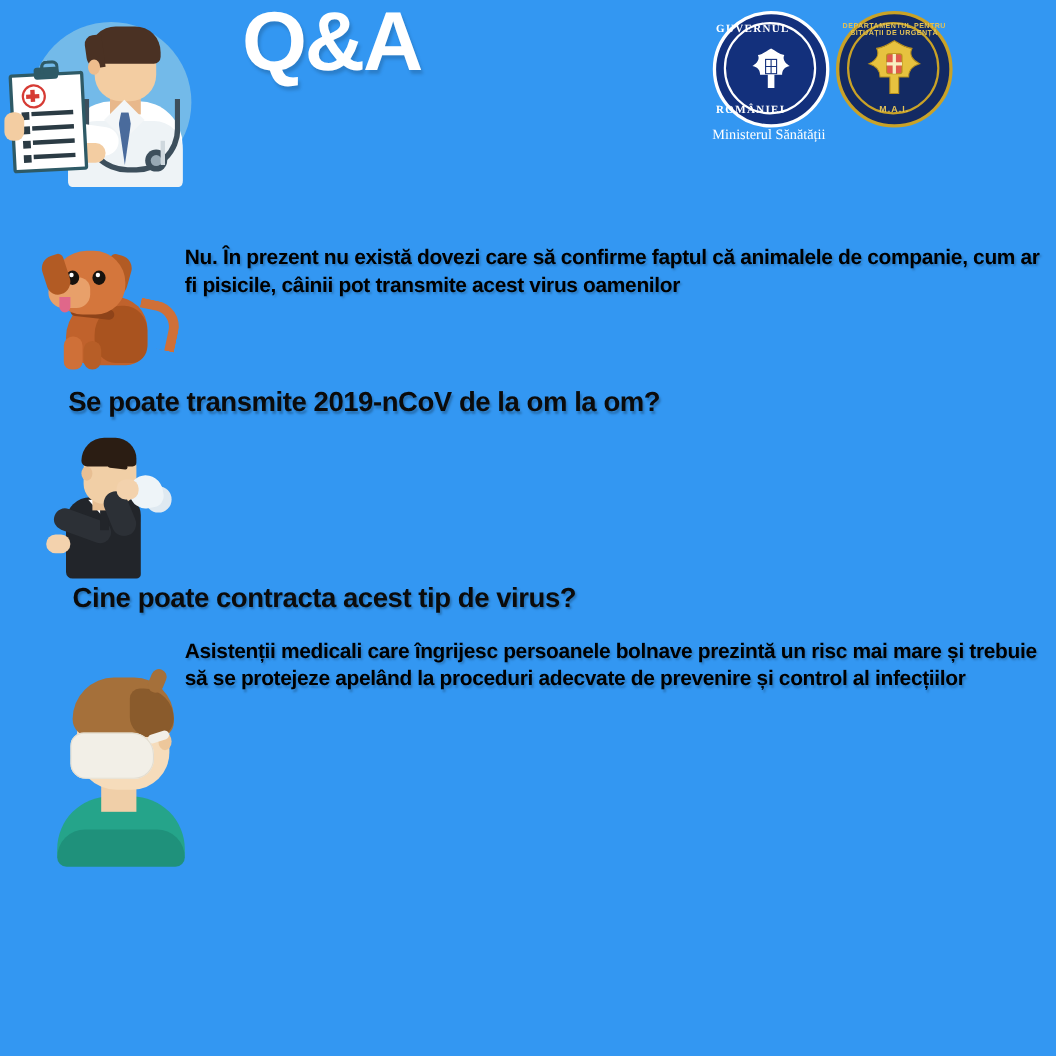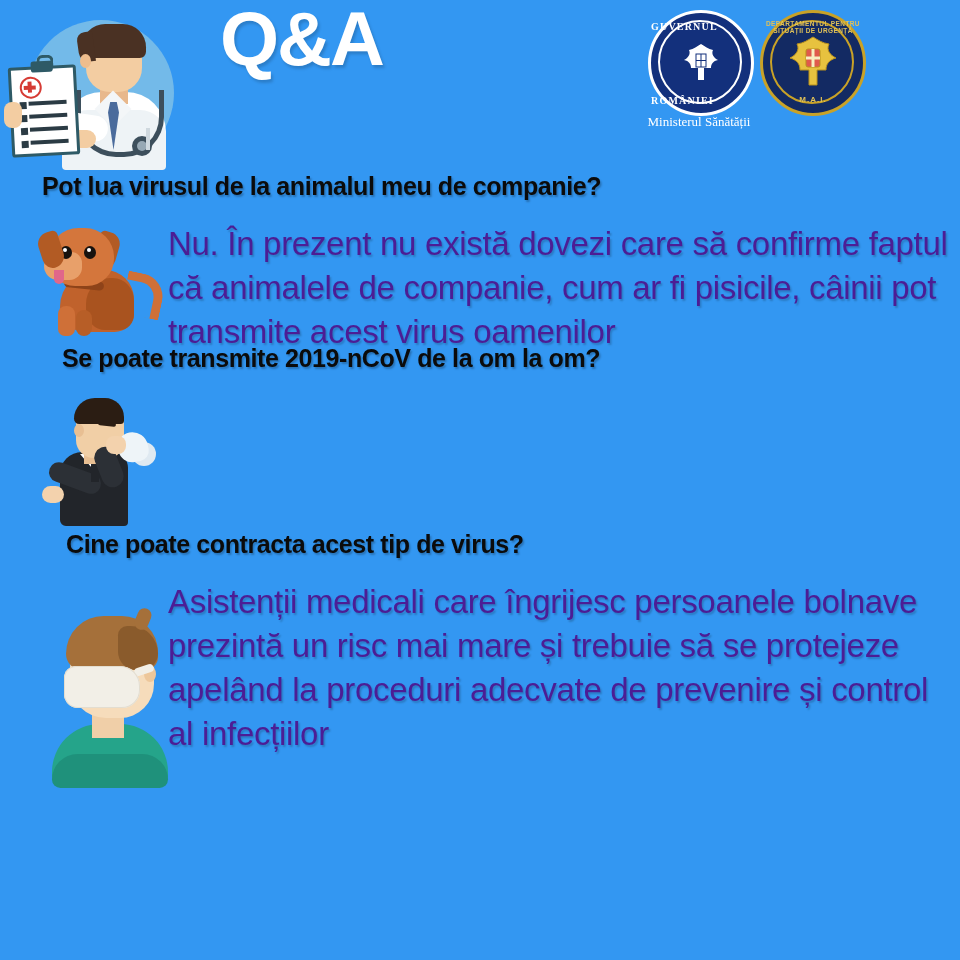--- a/index.html
+++ b/index.html
@@ -302,23 +302,23 @@
   .question {
     font-size: 25px;
     font-weight: 900;
     color: #0b0b0b;
     letter-spacing: -.4px;
     text-shadow: 1.5px 2px 2px rgba(0,0,0,.25);
     white-space: nowrap;
   }
 
   .answer {
-    font-size: 33px;
-    font-weight: 400;
-    color: #4c1d95;
+    font-size: 19px;
+    font-weight: 700;
+    color: #000000;
     line-height: 1.33;
     letter-spacing: -.3px;
     text-shadow: 1.5px 2px 2px rgba(0,0,0,.20);
   }
   .answer + .answer { margin-top: 30px; }
 
   
   .dog { position: absolute; left: 30px; top: 218px; width: 130px; height: 125px; }
   .dog-body {
     position: absolute; left: 30px; top: 52px;
@@ -591,23 +591,20 @@
         <svg style="position:absolute;left:24px;top:20px;width:52px;height:56px" viewBox="0 0 52 56">
           <path d="M26 4 C21 7 17 10 10 11 C13 17 9 22 3 25 C10 27 13 31 13 37 L22 37 L22 52 L30 52 L30 37 L39 37 C39 31 42 27 49 25 C43 22 39 17 42 11 C35 10 31 7 26 4 Z" fill="#e7c23f" stroke="#b8901d" stroke-width="1"></path>
           <rect x="19" y="16" width="14" height="18" rx="2" fill="#e05a4c" stroke="#b8901d" stroke-width="1"></rect>
           <path d="M26 16 L26 34 M19 25 L33 25" stroke="#f7eec0" stroke-width="3"></path>
         </svg>
       </div>
       <div class="ministry-label">Ministerul Sănătății</div>
     </div>
   </div>
 
-  <div class="qa-section" style="top:172px">
-    <div class="question" style="margin-left:42px">Pot lua virusul de la animalul meu de companie?</div>
-  </div>
 
   <div class="dog">
     <div class="dog-tail"></div>
     <div class="dog-body"></div>
     <div class="dog-haunch"></div>
     <div class="dog-frontleg2"></div>
     <div class="dog-frontleg"></div>
     <div class="dog-collar"></div>
     <div class="dog-ear r"></div>
     <div class="dog-head"></div>
@@ -616,21 +613,21 @@
     <div class="dog-nose"></div>
     <div class="dog-eye l"></div>
     <div class="dog-eye r"></div>
     <div class="dog-ear l"></div>
   </div>
 
   <div class="qa-section" style="top:222px">
     <div class="answer" style="margin-left:168px;width:782px">Nu. În prezent nu există dovezi care să confirme faptul că animalele de companie, cum ar fi pisicile, câinii pot transmite acest virus oamenilor</div>
   </div>
 
-  <div class="qa-section" style="top:344px">
+  <div class="qa-section" style="top:352px">
     <div class="question" style="margin-left:62px">Se poate transmite 2019-nCoV de la om la om?</div>
   </div>
 
   <div class="cough">
     <div class="cough-body"></div>
     <div class="cough-arm-front"></div>
     <div class="cough-hand-hip"></div>
     <div class="cough-collar"></div>
     <div class="cough-tie"></div>
     <div class="cough-neck"></div>

